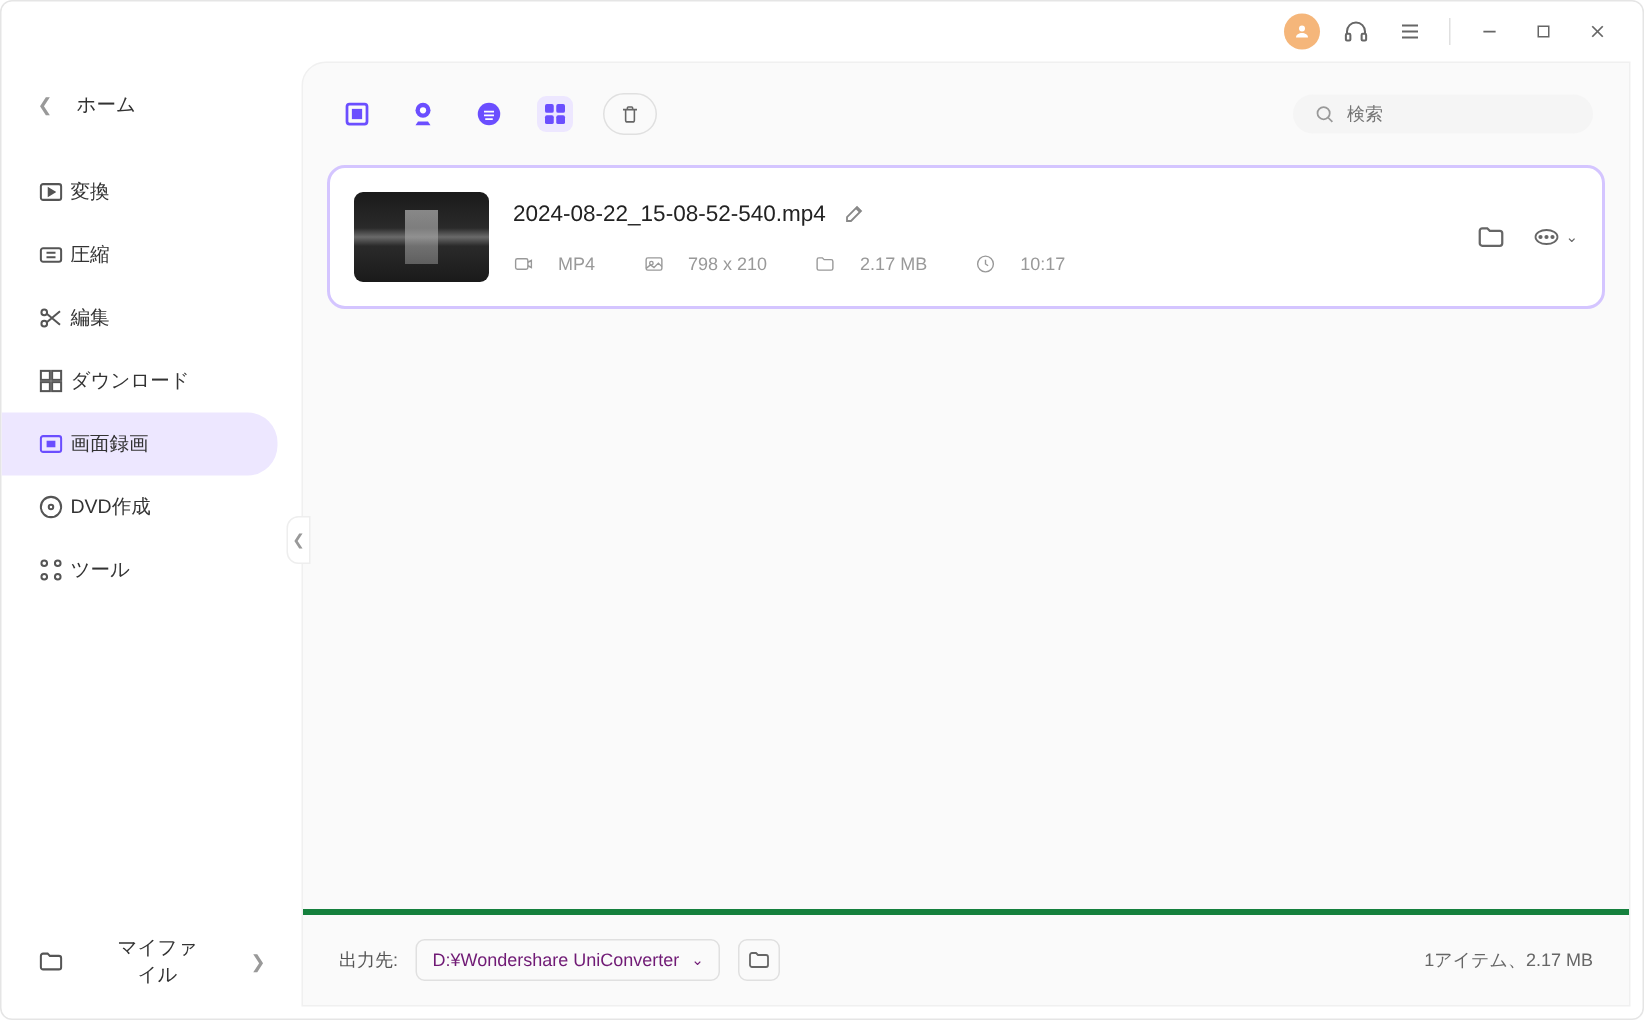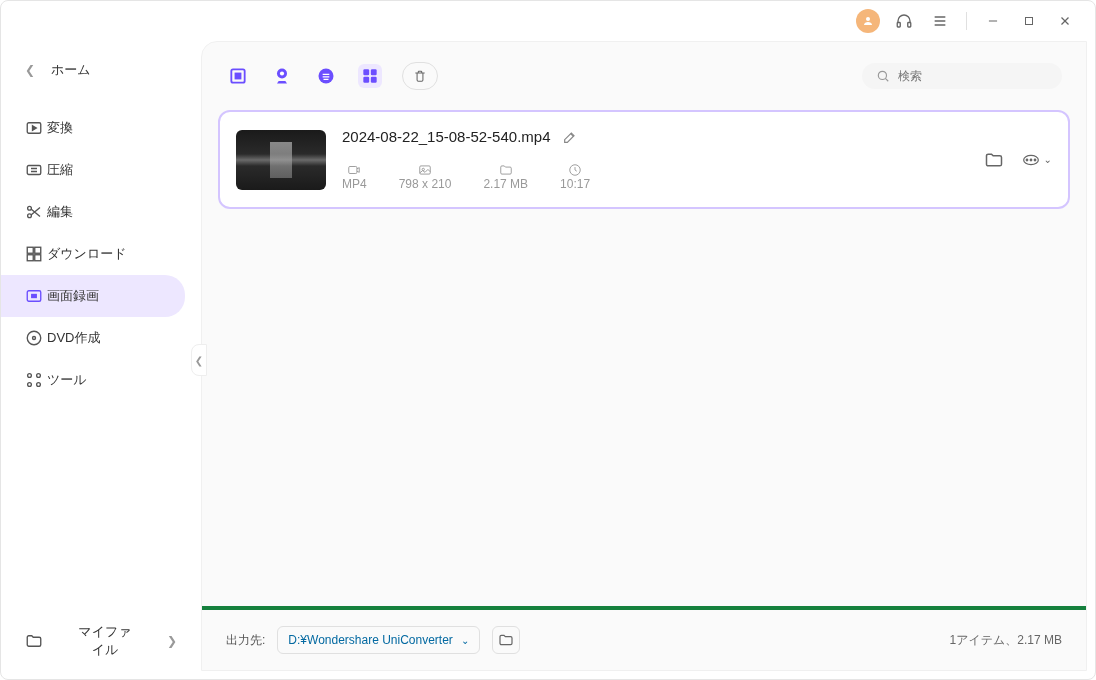--- a/index.html
+++ b/index.html
@@ -40,27 +40,27 @@
 
 .file-list { flex: 1; padding: 8px 16px; overflow-y: auto; }
 .file-card { border: 2px solid #d4c5ff; border-radius: 12px; padding: 16px; display: flex; align-items: center; gap: 16px; background: #fff; }
 .thumb { width: 90px; height: 60px; background: linear-gradient(180deg, #1a1a1a 0%, #2a2a2a 40%, #6a6a6a 50%, #2a2a2a 60%, #1a1a1a 100%); border-radius: 6px; flex-shrink: 0; position: relative; }
 .thumb::after { content: ""; position: absolute; left: 38%; top: 20%; width: 24%; height: 60%; background: linear-gradient(180deg, #ccc, #888); opacity: 0.6; }
 .file-info { flex: 1; }
 .file-title-row { display: flex; align-items: center; gap: 12px; margin-bottom: 18px; }
 .file-title { font-size: 15px; color: #222; }
 .edit-icon { color: #888; cursor: pointer; }
 .file-meta { display: flex; align-items: center; gap: 32px; font-size: 12px; color: #999; }
-.meta-item { display: flex; align-items: center; gap: 0; flex-direction: column; }
+.meta-item { display: flex; align-items: center; gap: 16px; }
 .file-actions { display: flex; align-items: center; gap: 16px; color: #666; }
 .file-actions > * { cursor: pointer; }
 .more-menu { display: flex; align-items: center; gap: 2px; }
 
 .bottombar { padding: 16px 24px; display: flex; align-items: center; gap: 12px; border-top: 4px solid #15803d; font-size: 12px; color: #555; }
-.output-select { display: flex; align-items: center; border: 1px solid #e0e0e0; border-radius: 6px; padding: 6px 10px; gap: 8px; font-size: 12px; color: #0369a1; cursor: pointer; min-width: 180px; }
+.output-select { display: flex; align-items: center; border: 1px solid #e0e0e0; border-radius: 6px; padding: 6px 10px; gap: 8px; font-size: 12px; color: #701a75; cursor: pointer; min-width: 180px; }
 .output-select .chev { margin-left: auto; font-size: 10px; }
 .folder-open { width: 28px; height: 28px; border: 1px solid #e0e0e0; border-radius: 6px; display: flex; align-items: center; justify-content: center; cursor: pointer; color: #666; }
 .status-text { margin-left: auto; color: #666; }
 
 svg { display: block; }
 </style>
 </head>
 <body>
 
 <div class="titlebar">

